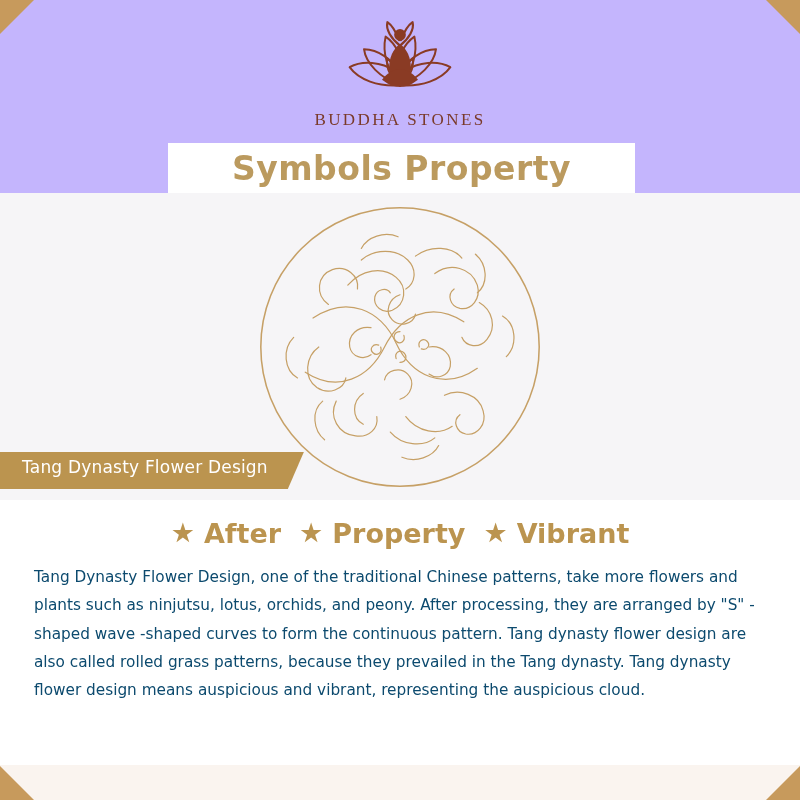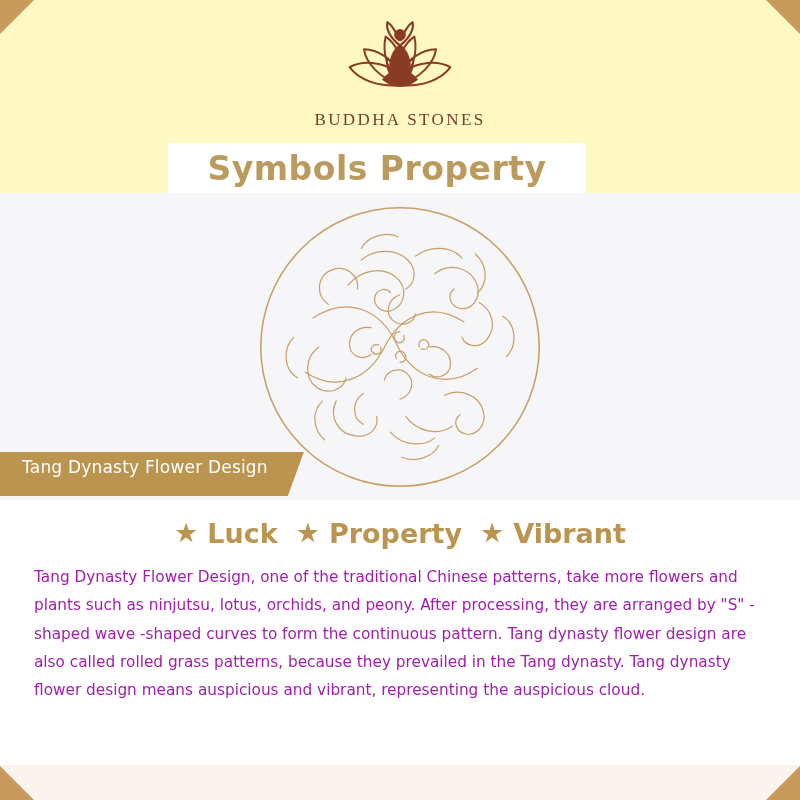--- a/index.html
+++ b/index.html
@@ -47,21 +47,21 @@
   .corner-br {
     bottom: 0; right: 0;
     border-bottom: 34px solid #c79a5c;
     border-left: 34px solid transparent;
   }
 
   
   .header {
     position: relative;
     height: 200px;
-    background: #fef9c3;
+    background: #c4b5fd;
     text-align: center;
     padding-top: 14px;
     box-sizing: border-box;
   }
   .logo-wrap {
     display: flex;
     flex-direction: column;
     align-items: center;
     justify-content: flex-start;
   }
@@ -76,21 +76,21 @@
     color: #7a3a2a;
     font-family: "Liberation Serif", serif;
     font-weight: 400;
   }
 
   
   .title-band {
     position: absolute;
     left: 168px;
     top: 143px;
-    width: 418px;
+    width: 467px;
     height: 50px;
     background: #ffffff;
     display: flex;
     align-items: center;
     justify-content: center;
     z-index: 3;
   }
   .title-text {
     font-size: 33px;
     font-weight: bold;
@@ -120,21 +120,21 @@
 
   
   .ribbon {
     position: absolute;
     left: 0;
     top: 452px;
     height: 29px;
     background: #bb944f;
     display: flex;
     align-items: center;
-    padding: 0 36px 15px 22px;
+    padding: 0 36px 8px 22px;
     z-index: 4;
     clip-path: polygon(0 0, 100% 0, calc(100% - 16px) 100%, 0 100%);
   }
   .ribbon-text {
     color: #ffffff;
     font-size: 17px;
     font-family: "DejaVu Sans", sans-serif;
     letter-spacing: 0.2px;
   }
 
@@ -168,21 +168,21 @@
   }
   .kw-label {
     font-size: 27px;
     font-weight: bold;
     color: #bb944f;
     font-family: "DejaVu Sans", sans-serif;
   }
   .paragraph {
     font-size: 15.3px;
     line-height: 1.85;
-    color: #a21caf;
+    color: #0c4a6e;
     text-align: left;
     font-family: "DejaVu Sans", sans-serif;
     padding: 0 2px;
   }
 
   .footer-strip {
     position: absolute;
     bottom: 0;
     left: 0;
     width: 800px;
@@ -286,21 +286,21 @@
   </div>
 
   <div class="ribbon">
     <span class="ribbon-text">Tang Dynasty Flower Design</span>
   </div>
 
   <div class="body-section">
     <div class="keywords">
       <div class="kw">
         <span class="star">★</span>
-        <span class="kw-label">Luck</span>
+        <span class="kw-label">After</span>
       </div>
       <div class="kw">
         <span class="star">★</span>
         <span class="kw-label">Property</span>
       </div>
       <div class="kw">
         <span class="star">★</span>
         <span class="kw-label">Vibrant</span>
       </div>
     </div>

